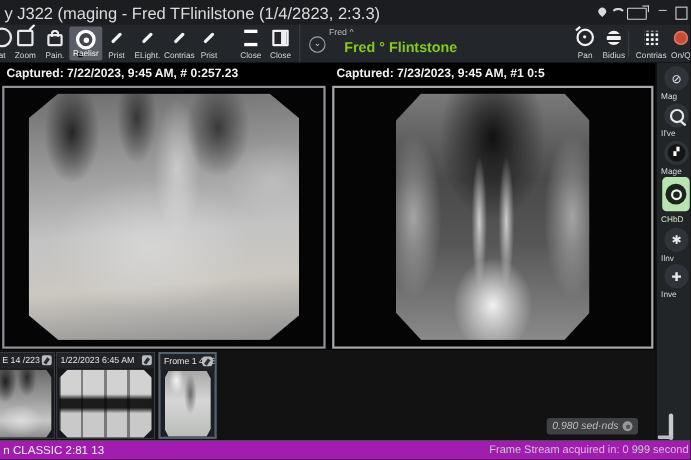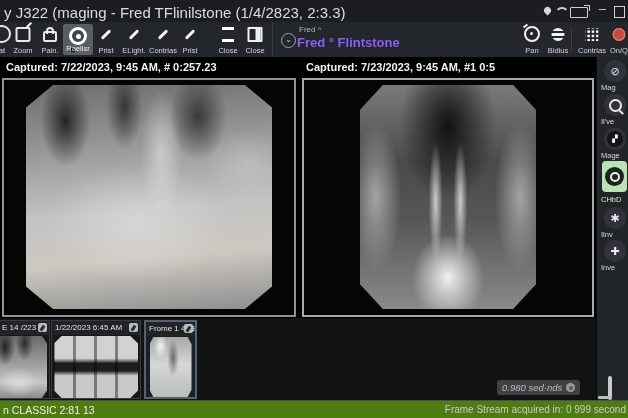--- a/index.html
+++ b/index.html
@@ -47,21 +47,21 @@
   .ic-stopwatch::before{content:'';position:absolute;left:-3px;top:-3px;width:5px;height:2px;background:#f0f0f0;transform:rotate(-40deg);}
   .ic-sphere{width:13px;height:13px;border-radius:50%;
     background:linear-gradient(180deg,#f2f2f2 0 3px,#23262b 3px 5px,#f2f2f2 5px 8px,#23262b 8px 10px,#f2f2f2 10px 13px);}
   .ic-dots{width:13px;height:13px;background-image:radial-gradient(#fff 1.1px,transparent 1.6px);background-size:4.3px 4.3px;background-position:1px 1.5px;}
   .ic-reddot{width:13px;height:13px;border-radius:50%;background:#c94a36;box-shadow:inset 0 0 0 1.5px #d8775f;}
   .blk-sq{position:absolute;left:8px;top:24px;width:4px;height:4px;background:#000;}
 
   .patient{position:absolute;left:272px;top:0;width:200px;height:35px;border-left:1px solid #3a3e45;}
   .chev-circ{position:absolute;left:8px;top:11px;width:13px;height:13px;border:1px solid #9fa4ab;border-radius:50%;color:#cfd2d6;font-size:8px;line-height:12px;text-align:center;}
   .pt-small{position:absolute;left:26px;top:3px;font-size:8px;color:#b7bcc3;}
-  .pt-name{position:absolute;left:24px;top:13px;font-size:13px;font-weight:bold;color:#8b5cf6;white-space:nowrap;}
+  .pt-name{position:absolute;left:40px;top:13px;font-size:13px;font-weight:bold;color:#84cc16;white-space:nowrap;}
 
   
   .content{position:absolute;left:0;top:57px;width:628px;height:343px;background:#000;padding-left:11px;}
   .pheader{position:absolute;top:0;height:20px;font-size:11px;font-weight:bold;color:#f2f2f2;white-space:nowrap;}
   .pheader span{position:absolute;left:4px;top:4px;}
   .pbody{position:absolute;top:21px;height:235px;background:#050505;}
   .pbody.left{left:2px;width:290px;border:2px solid #8f9298;}
   .pbody.right{left:302px;width:288px;border:2px solid #a6aaae;}
   .xray{position:relative;margin:5px auto 0 auto;}
   .xray-left{width:246px;height:224px;
@@ -127,21 +127,21 @@
   .thumb.t3{border:2px solid #566170;background:#1c2026;}
 
   
   .pill{position:absolute;left:497px;top:323px;height:15px;background:rgba(72,74,78,.85);border-radius:3px;
         display:flex;align-items:center;padding:0 5px;gap:4px;}
   .pill .ptxt{font-size:9.5px;color:#bcbdbf;font-style:italic;white-space:nowrap;}
   .pill .picon{width:9px;height:9px;border-radius:50%;background:#97999d;position:relative;}
   .pill .picon::after{content:'';position:absolute;left:2.5px;top:2.5px;width:4px;height:4px;border-radius:50%;background:#55575b;}
 
   
-  .statusbar{position:absolute;left:0;top:400px;width:628px;height:18px;background:#4d7c0f;border-top:1px solid #474c55;}
+  .statusbar{position:absolute;left:0;top:400px;width:628px;height:18px;background:#a21caf;border-top:1px solid #474c55;}
   .st-left{position:absolute;left:3px;top:3px;font-size:10.5px;color:#eceef0;white-space:nowrap;}
   .st-right{position:absolute;right:2px;top:3px;font-size:10px;color:#c6cad1;white-space:nowrap;}
   .hscroll{position:absolute;left:598px;top:396px;width:14px;height:3px;background:#b9bdc2;border-radius:1px;}
 </style>
 </head>
 <body>
 
 <div class="stage">
 
   <div class="titlebar">

